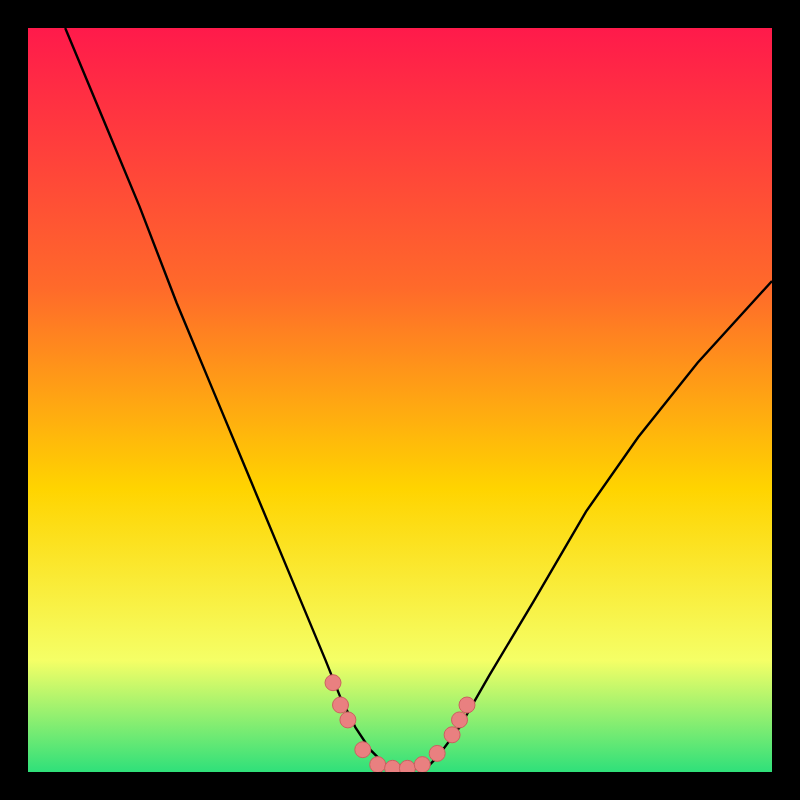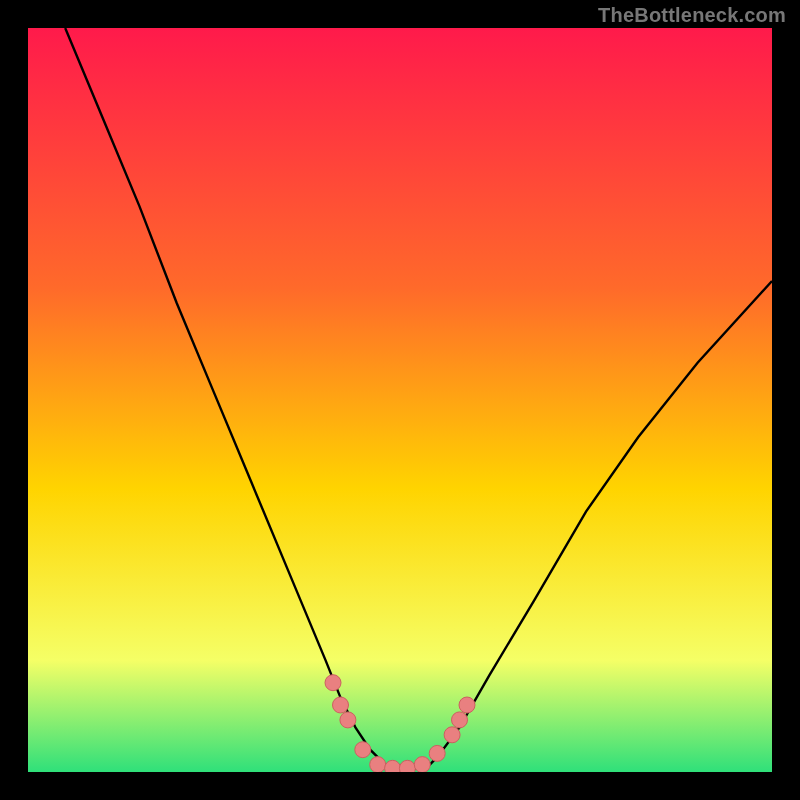--- a/index.html
+++ b/index.html
@@ -38,21 +38,20 @@
   svg {
     display: block;
     width: 744px;
     height: 744px;
   }
 </style>
 </head>
 <body>
 
 <div class="frame">
-  <div class="watermark">TheBottleneck.com</div>
 
   <div class="plot-wrap">
     <svg id="plot-svg" viewBox="0 0 744 744">
       <defs>
         <linearGradient id="bg-grad" x1="0" y1="0" x2="0" y2="1">
           <stop id="g0" offset="0%" stop-color="#ff1a4b"></stop>
           <stop id="g1" offset="35%" stop-color="#ff6a2a"></stop>
           <stop id="g2" offset="62%" stop-color="#ffd400"></stop>
           <stop id="g3" offset="85%" stop-color="#f5ff66"></stop>
           <stop id="g4" offset="100%" stop-color="#2fe07a"></stop>

